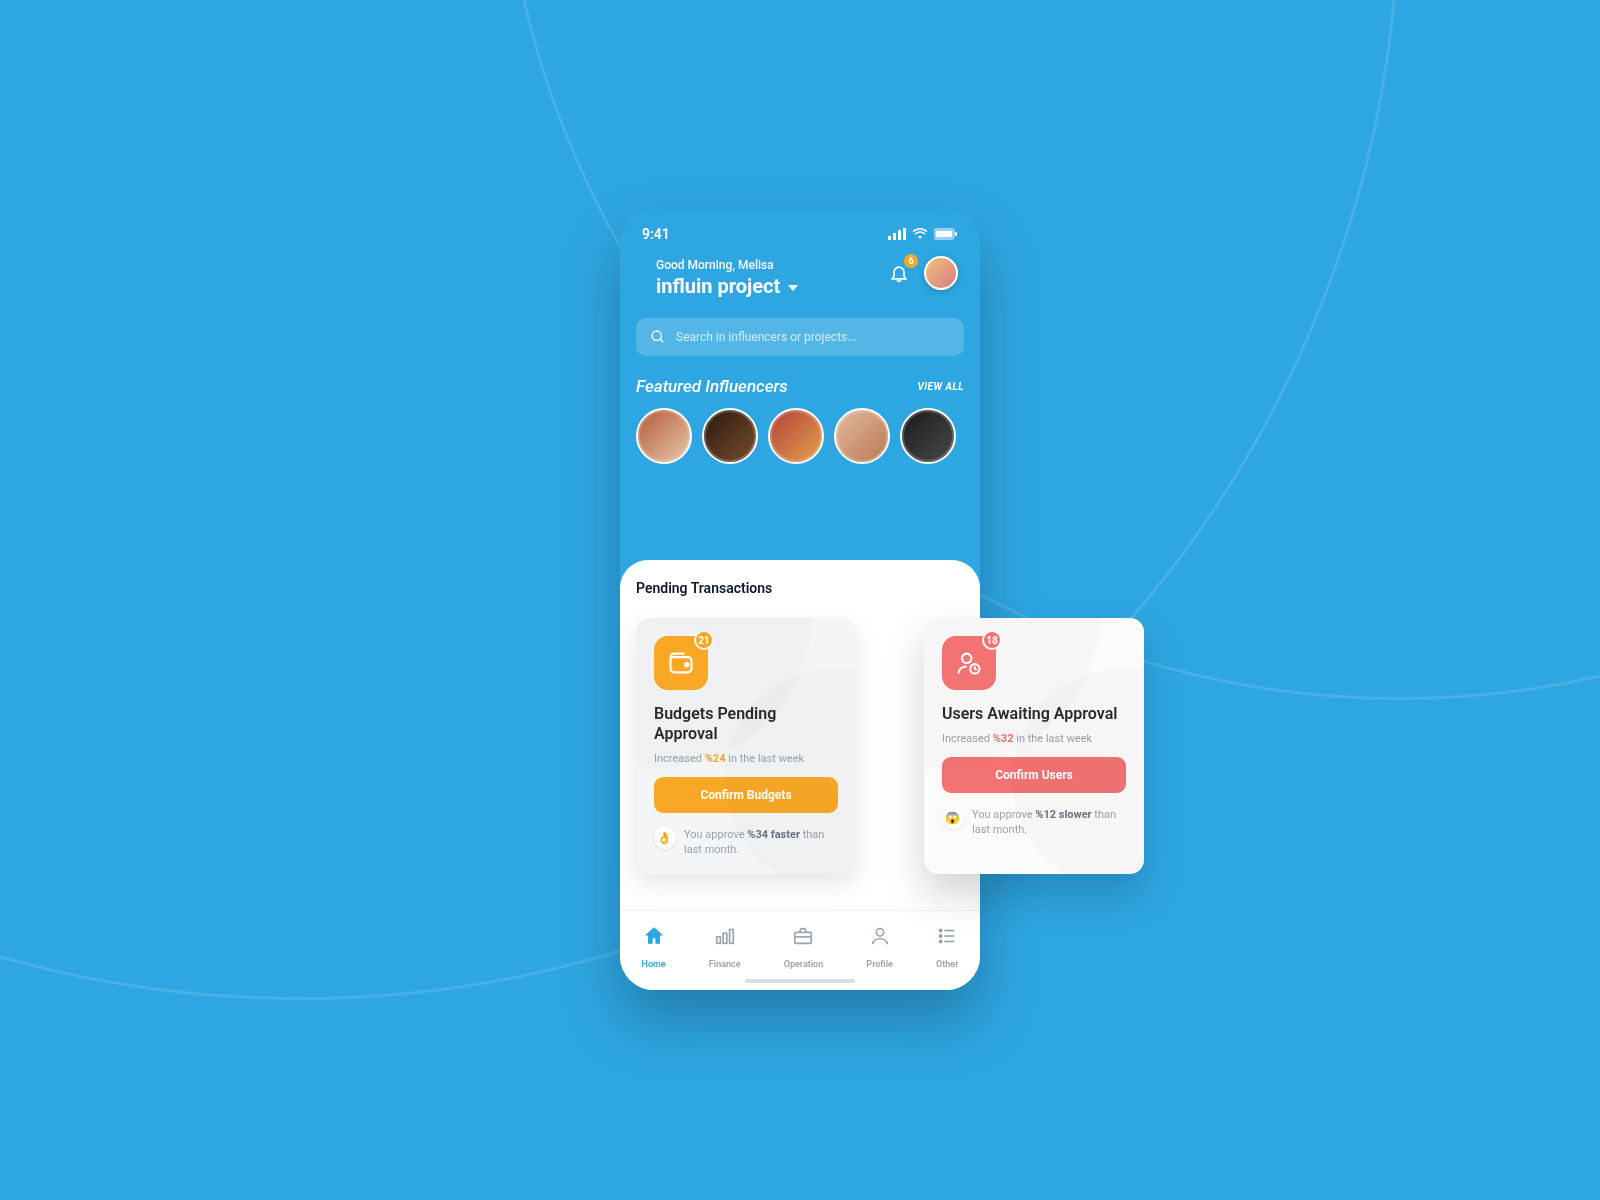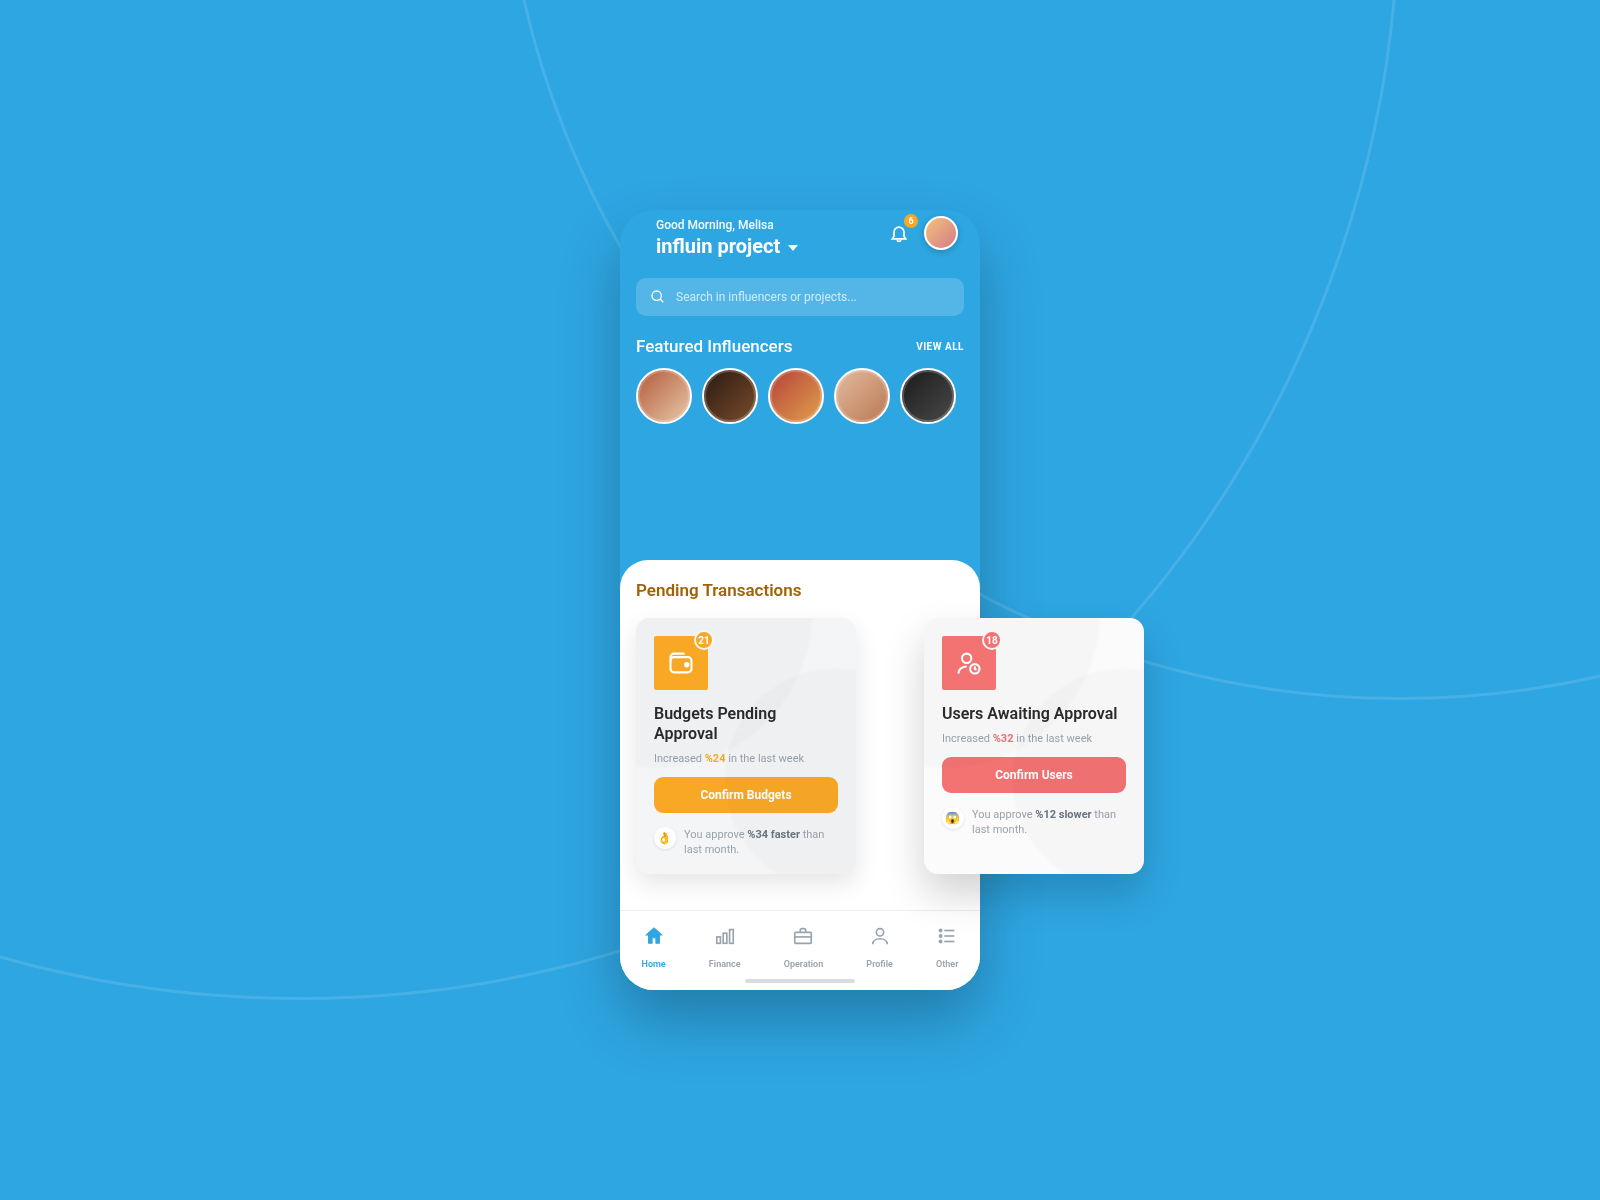--- a/index.html
+++ b/index.html
@@ -60,40 +60,40 @@
     color: #e9f4fb;
   }
   .search input {
     background: transparent; border: none; outline: none; color: #fff; font-size: 12px;
     flex: 1;
   }
   .search input::placeholder { color: #dff1fb; opacity: 0.9;}
 
   
   .featured { padding: 20px 16px 12px; color:#fff; }
-  .featured-head { display:flex; justify-content:space-between; align-items:center; margin-bottom: 12px;}
+  .featured-head { display:flex; justify-content:space-between; align-items:center; margin-bottom: 12px; font-style: italic;}
   .featured-title { font-size: 17px; font-weight: 500;}
   .featured-link { font-size: 10px; font-weight: 700; letter-spacing: 0.5px; cursor:pointer; }
   .featured-row { display:flex; gap: 10px; overflow: hidden;}
   .infl { width: 56px; height: 56px; border-radius: 50%; border: 2px solid #fff; flex: 0 0 auto; box-shadow: 0 0 0 2px rgba(255,255,255,0.2) inset; }
   .infl.a{background:linear-gradient(135deg,#b45a3b,#e6c9a9);}
   .infl.b{background:linear-gradient(135deg,#2a1a12,#7a4c2b);}
   .infl.c{background:linear-gradient(135deg,#b5423a,#e1a04d);}
   .infl.d{background:linear-gradient(135deg,#e4bba0,#b87852);}
   .infl.e{background:linear-gradient(135deg,#1a1a1a,#4a4a4a);}
 
   
   .sheet {
     position: absolute;
     left: 0; right: 0; bottom: 0; top: 350px;
     background: #fff;
     border-radius: 28px 28px 34px 34px;
     padding: 20px 16px 0;
   }
-  .sheet-title { font-size: 17px; font-weight: 600; color: #a16207; margin-bottom: 16px;}
+  .sheet-title { font-size: 14px; font-weight: 600; color: #0f172a; margin-bottom: 16px;}
 
   
   .bottomnav {
     position: absolute; left:0; right:0; bottom:0; height: 80px;
     background:#fff; border-top: 1px solid #eee;
     border-radius: 0 0 34px 34px;
     display:flex; justify-content:space-around; align-items:center;
     padding-bottom: 8px;
   }
   .nav-item { display:flex; flex-direction:column; align-items:center; gap:12px; color:#9aa3ab; font-size:9px; font-weight:600;}
@@ -113,21 +113,21 @@
     overflow: hidden;
   }
   .card::before{
     content:""; position:absolute; inset:-40px; background:
       radial-gradient(circle at 20% 10%, rgba(0,0,0,0.02) 0 40%, transparent 41%),
       radial-gradient(circle at 80% 60%, rgba(0,0,0,0.02) 0 35%, transparent 36%);
     pointer-events:none;
   }
   .card.users { box-shadow: 0 20px 40px rgba(0,0,0,0.18); background:#fbfbfc;margin-left:48px;}
   .card-icon {
-    width: 54px; height: 54px; border-radius: 2px; position: relative;
+    width: 54px; height: 54px; border-radius: 14px; position: relative;
     display:flex; align-items:center; justify-content:center;
     margin-bottom: 14px;
   }
   .card-icon.orange { background:#f9a826;}
   .card-icon.red { background:#f37272;}
   .card-badge {
     position:absolute; top:-6px; right:-6px; width:20px; height:20px;
     border-radius:50%; background:inherit; color:#fff; font-size:10px; font-weight:700;
     display:flex; align-items:center; justify-content:center; border:2px solid #f4f5f7;
   }
@@ -144,20 +144,41 @@
   .note strong{ color:#6c7580; font-weight:700;}
 </style>
 </head>
 <body>
 
 <div class="bg-arc a"></div>
 <div class="bg-arc b"></div>
 
 <div class="phone">
 
+  <div class="status">
+    <span>9:41</span>
+    <span class="right">
+      <svg width="18" height="12" viewBox="0 0 18 12">
+          <rect x="0" y="8" width="3" height="4" fill="#fff"></rect>
+          <rect x="5" y="5" width="3" height="7" fill="#fff"></rect>
+          <rect x="10" y="2" width="3" height="10" fill="#fff"></rect>
+          <rect x="15" y="0" width="3" height="12" fill="#fff"></rect>
+        </svg>
+      <svg width="16" height="12" viewBox="0 0 16 12">
+          <path d="M8 11 L6 8.5 Q8 7 10 8.5 Z" fill="#fff"></path>
+          <path d="M3 6 Q8 2 13 6" stroke="#fff" stroke-width="1.6" fill="none"></path>
+          <path d="M1 3.5 Q8 -2 15 3.5" stroke="#fff" stroke-width="1.6" fill="none"></path>
+        </svg>
+      <svg width="24" height="12" viewBox="0 0 24 12">
+          <rect x="0" y="1" width="20" height="10" rx="2" fill="none" stroke="#fff" stroke-width="1"></rect>
+          <rect x="1.5" y="2.5" width="17" height="7" rx="1" fill="#fff"></rect>
+          <rect x="21" y="4" width="2" height="4" rx="1" fill="#fff"></rect>
+        </svg>
+    </span>
+  </div>
 
   <div class="header">
     <div class="greet">Good Morning, Melisa</div>
     <div class="title-row">
       <span class="title">influin project</span>
       <span class="title-caret"></span>
     </div>
     <div class="header-actions">
       <div class="bell-wrap">
         <svg width="20" height="20" viewBox="0 0 24 24" fill="none" stroke="#fff" stroke-width="2">

